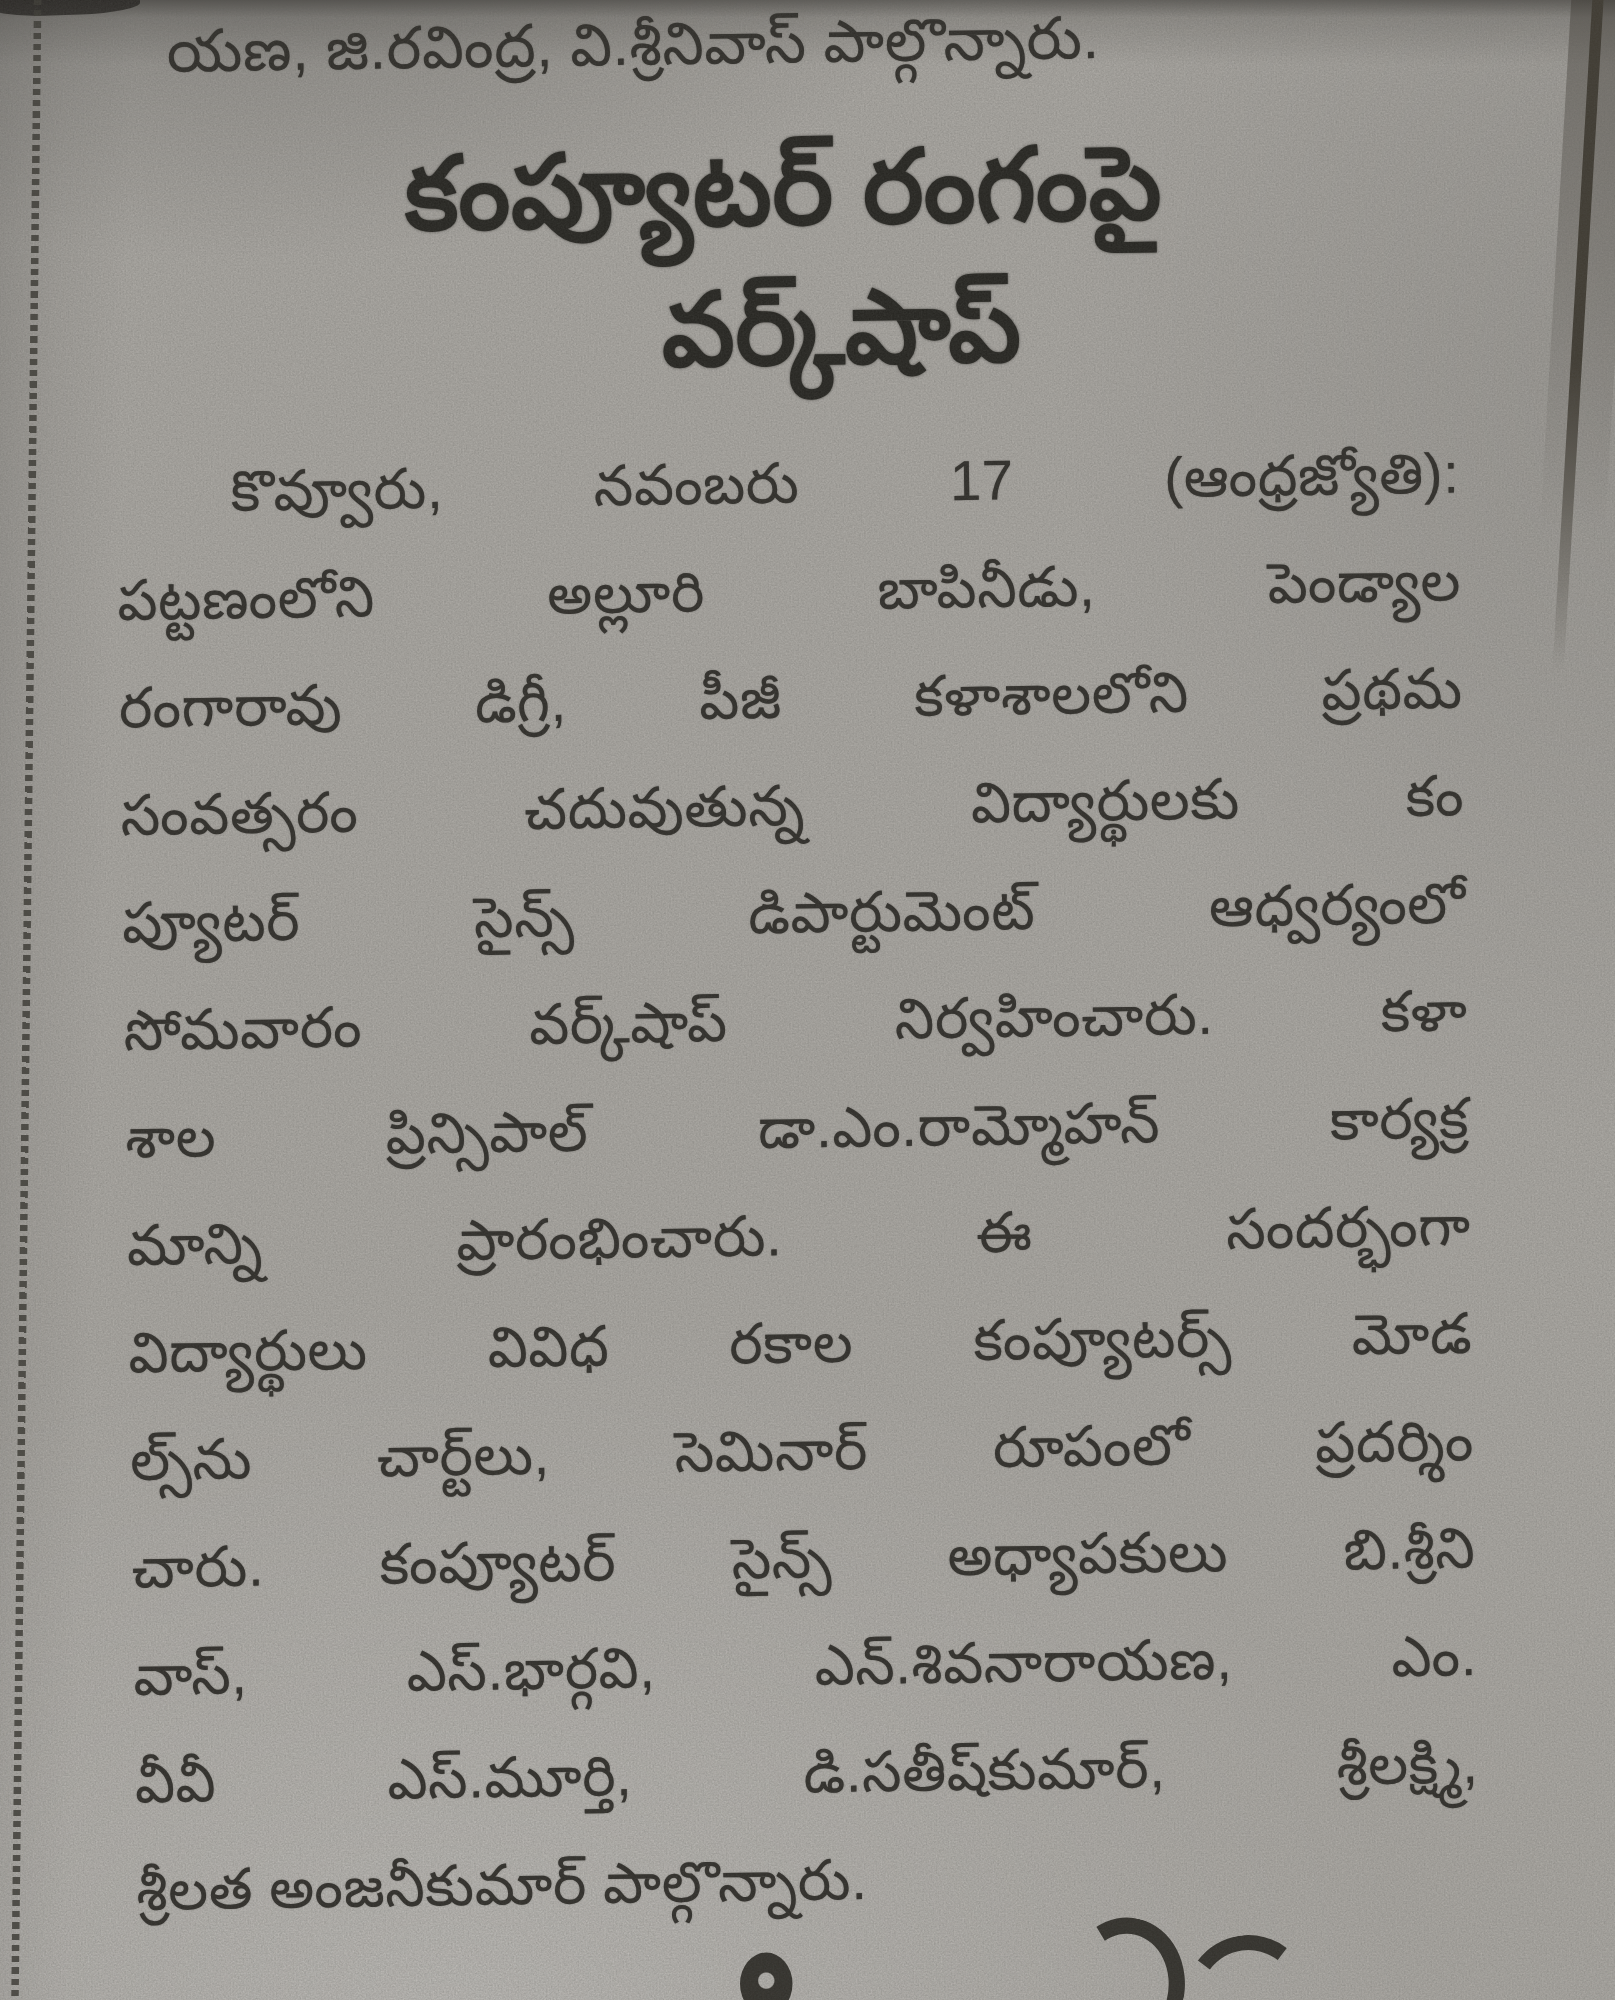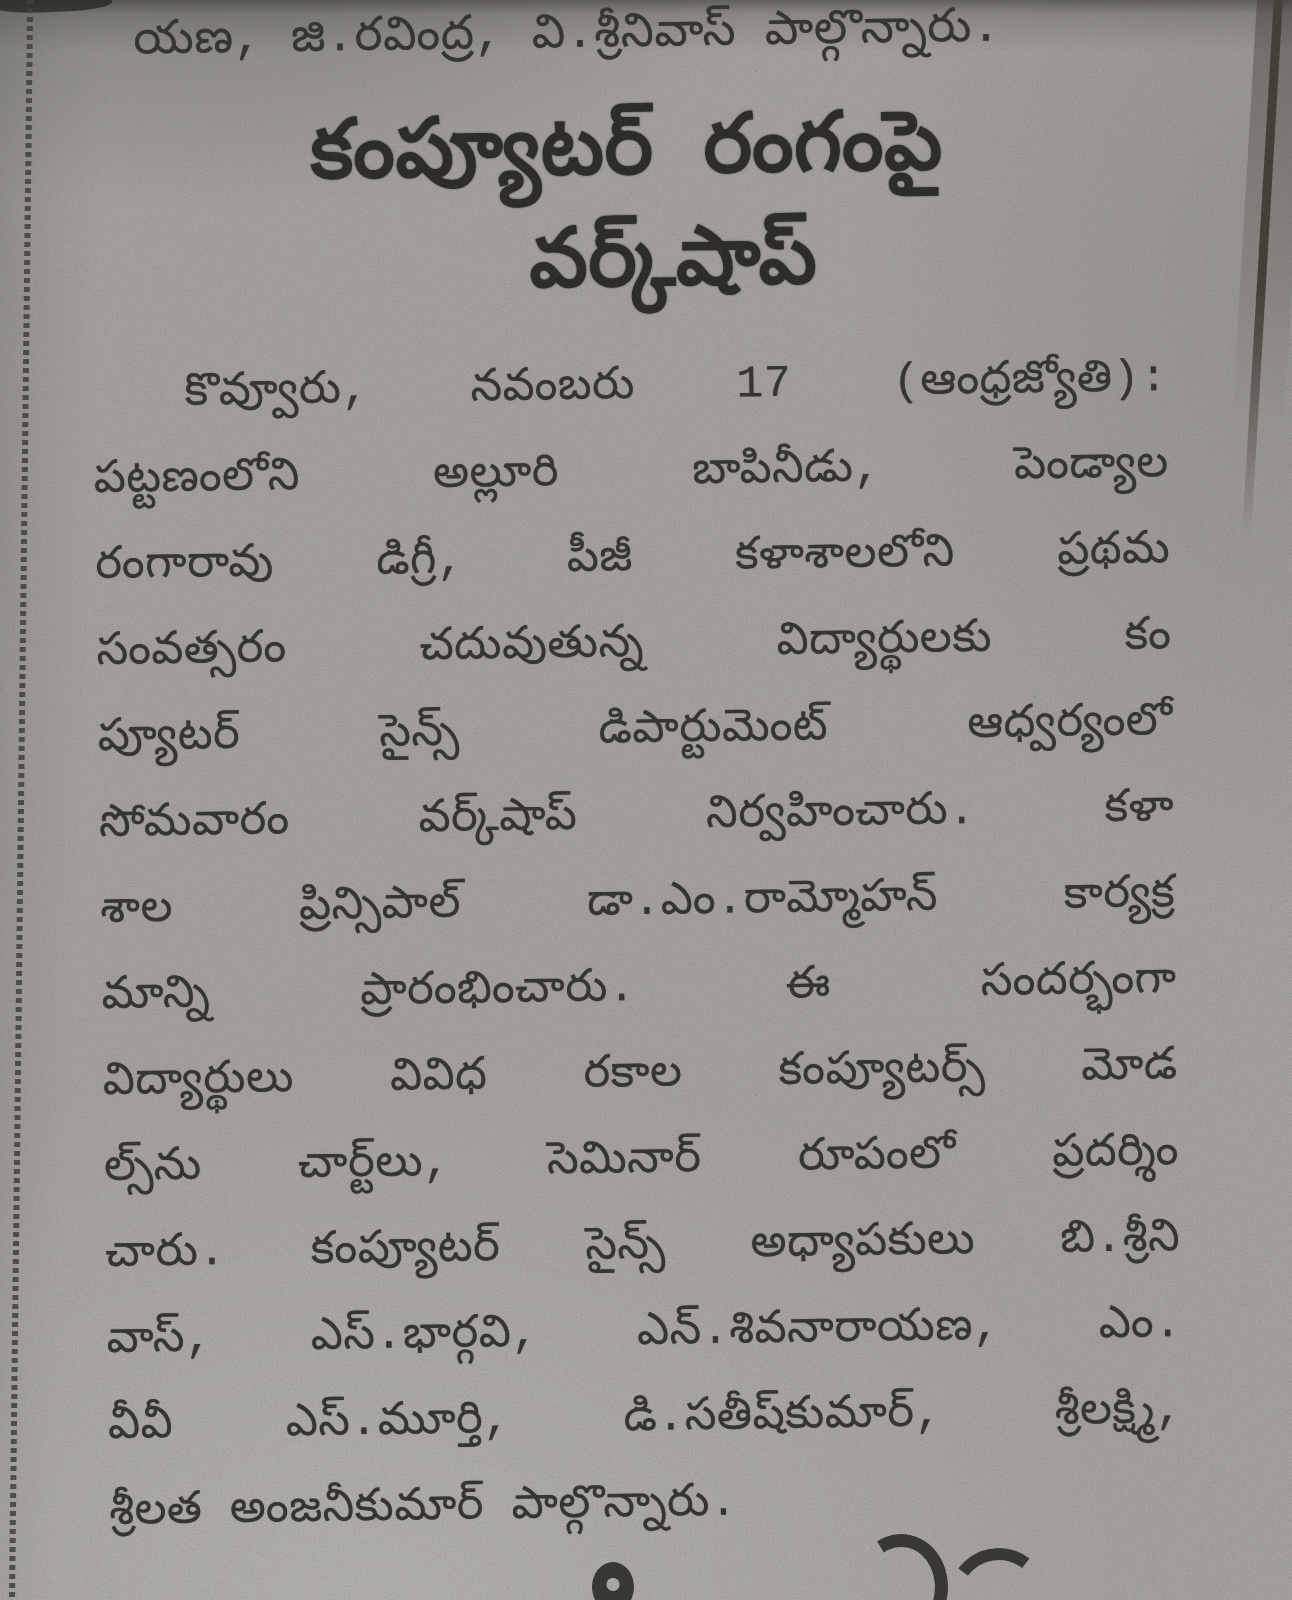--- a/index.html
+++ b/index.html
@@ -7,21 +7,21 @@
     position:relative;
     width:1292px;height:1600px;
     overflow:hidden;
     background:
       linear-gradient(180deg, rgba(25,23,20,.50) 0px, rgba(25,23,20,.18) 14px, rgba(25,23,20,0) 52px),
       radial-gradient(ellipse 900px 420px at 15% -4%, rgba(0,0,0,.22), transparent 65%),
       linear-gradient(92deg, rgba(0,0,0,.14) 0px, rgba(0,0,0,.05) 55px, transparent 110px),
       radial-gradient(ellipse 1100px 800px at 28% 100%, rgba(255,255,255,.22), transparent 70%),
       radial-gradient(ellipse 700px 900px at 103% 18%, rgba(0,0,0,.10), transparent 70%),
       #b2afaa;
-    font-family:Liberation Mono, monospace;
+    font-family:Liberation Sans, sans-serif;
     color:#2e2c28;
   }
   
   .rule-left{
     position:absolute; left:18px; top:-10px; width:6px; height:1630px;
     background:repeating-linear-gradient(to bottom,#3b3933 0 5px, rgba(59,57,51,0) 5px 9px);
     transform:rotate(0.65deg); transform-origin:50% 50%;
     opacity:.85;
   }
   

